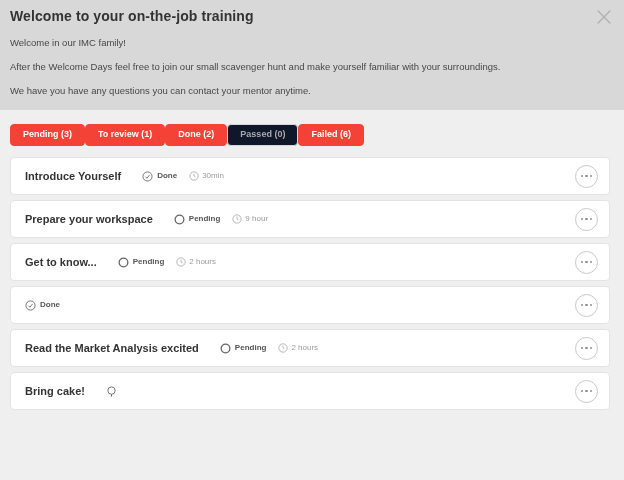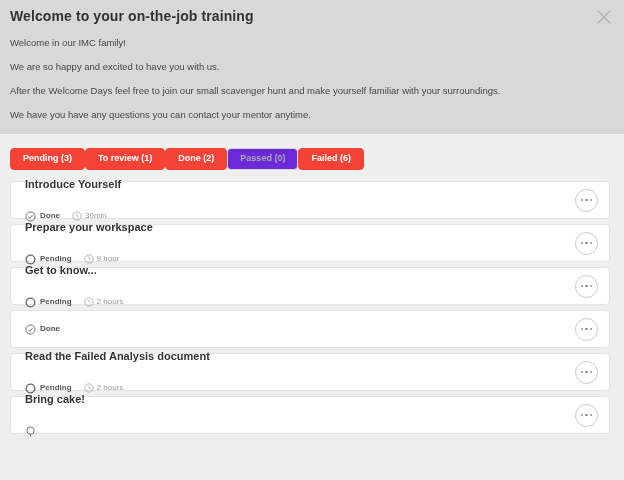--- a/index.html
+++ b/index.html
@@ -54,21 +54,21 @@
     font-family: "Liberation Sans", sans-serif;
     font-size: 9px;
     font-weight: bold;
     border: 1px solid #f44336;
     border-radius: 4px;
     padding: 5px 12px 6px;
     cursor: pointer;
     line-height: 1;
   }
   .filter-btn.disabled {
-    background: #6d28d9;
+    background: #0f172a;
     border: 1px solid #d7d7d7;
     color: #aaaaaa;
     cursor: default;
   }
   .tasks-label {
     font-size: 10px;
     color: #555;
     margin: 0 0 8px 0;
   }
   .task-list { }
@@ -79,21 +79,21 @@
     box-sizing: border-box;
     height: 38px;
     margin-bottom: 5px;
     display: flex;
     align-items: center;
     justify-content: space-between;
     padding: 0 11px 0 14px;
   }
   .task-info {
     display: flex;
-    flex-direction: column;
+    flex-direction: row;
     justify-content: center;
     gap: 21px;
   }
   .task-title {
     font-size: 11px;
     font-weight: bold;
     color: #333;
     line-height: 1;
   }
   .task-meta {
@@ -134,21 +134,20 @@
   <div class="modal-header">
     <h1 class="modal-title">Welcome to your on-the-job training</h1>
     <button class="close-btn">
       <span>
         <svg width="22" height="22" viewBox="0 0 24 24">
           <path d="M5 5 L19 19 M19 5 L5 19" stroke="#b3b3b3" stroke-width="1.6" fill="none"></path>
         </svg>
       </span>
     </button>
     <p class="intro-p">Welcome in our IMC family!</p>
-    <p class="intro-p">We are so happy and excited to have you with us.</p>
     <p class="intro-p">After the Welcome Days feel free to join our small scavenger hunt and make yourself familiar with your surroundings.</p>
     <p class="intro-p">We have you have any questions you can contact your mentor anytime.</p>
   </div>
 
   <div class="modal-body">
     <div class="filters-row">
   <button class="filter-btn">
     <span class="filter-label">Pending (3)</span>
   </button>
 
@@ -278,21 +277,21 @@
       <span style="display:flex;gap:2px;">
         <span class="dot"></span>
               <span class="dot"></span>
               <span class="dot"></span>
       </span>
     </button>
   </div>
 
   <div class="task-card">
     <div class="task-info">
-      <span class="task-title">Read the Failed Analysis document</span>
+      <span class="task-title">Read the Market Analysis excited</span>
       <div class="task-meta">
         <span class="status-wrap">
 
           <svg class="status-icon show" viewBox="0 0 24 24">
             <circle cx="12" cy="12" r="9.5" fill="none" stroke="#666" stroke-width="2.8"></circle>
           </svg>
 
           <span class="status-label">Pending</span>
         </span>
         <span class="duration-wrap">

